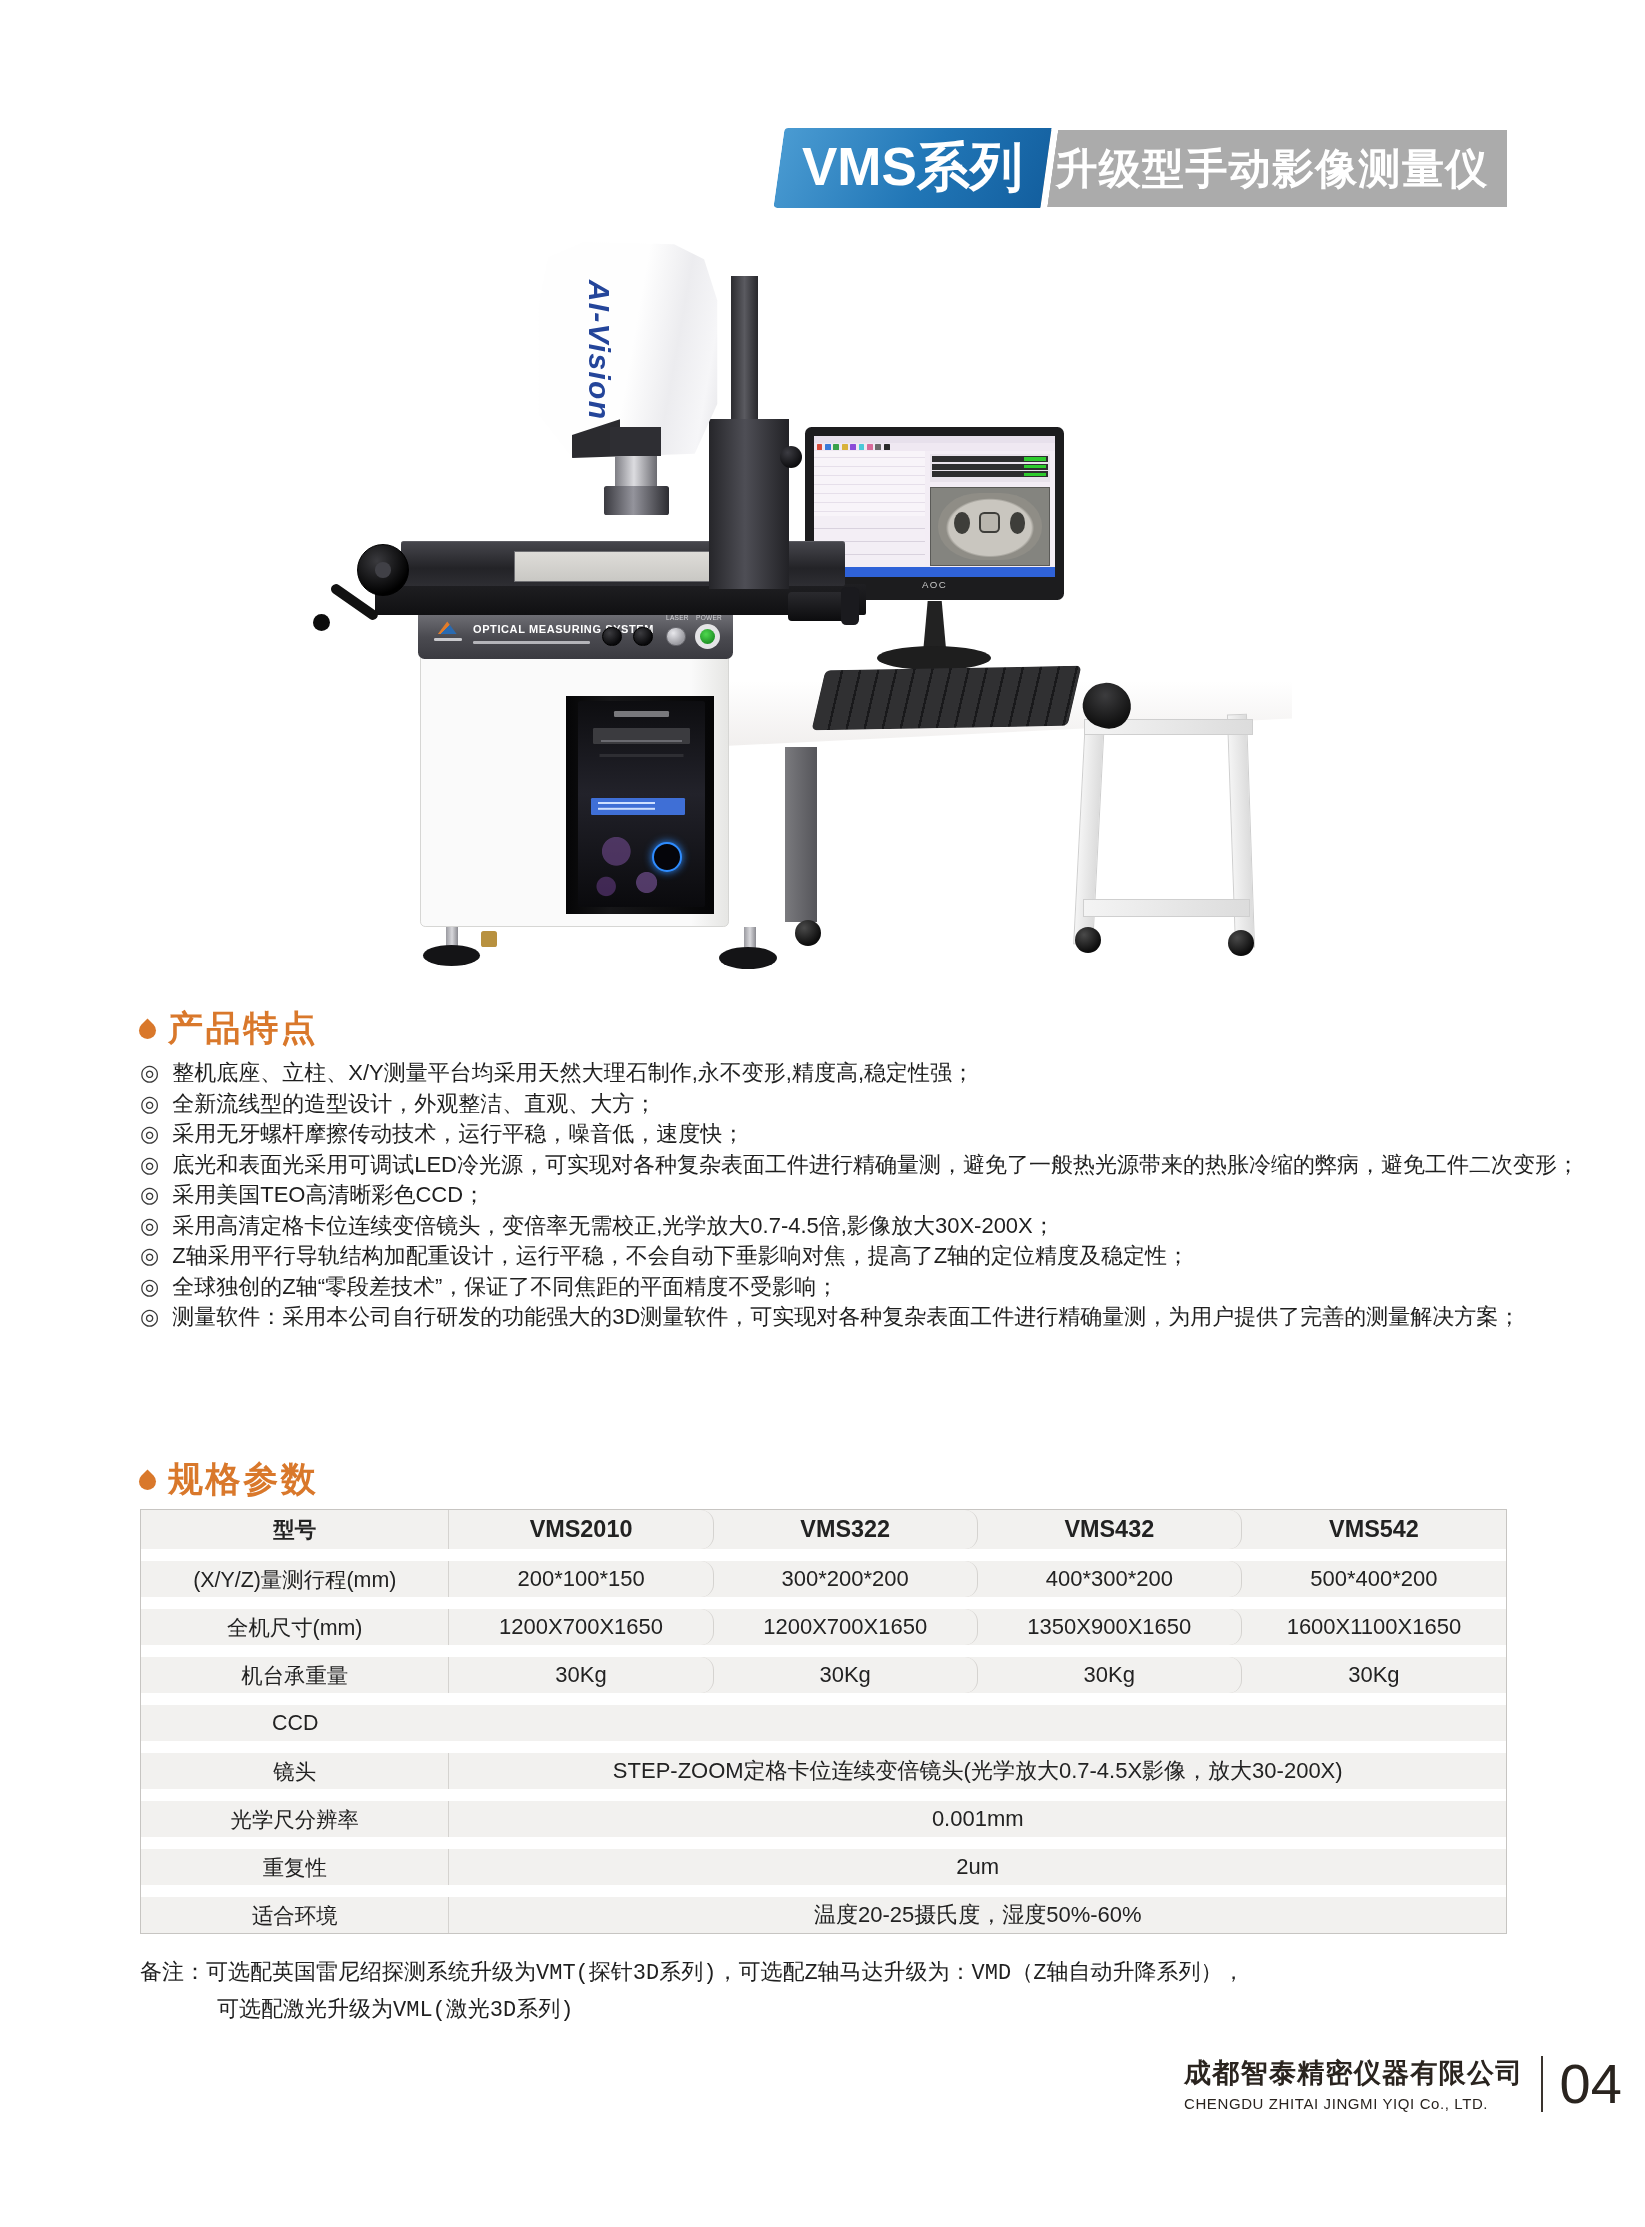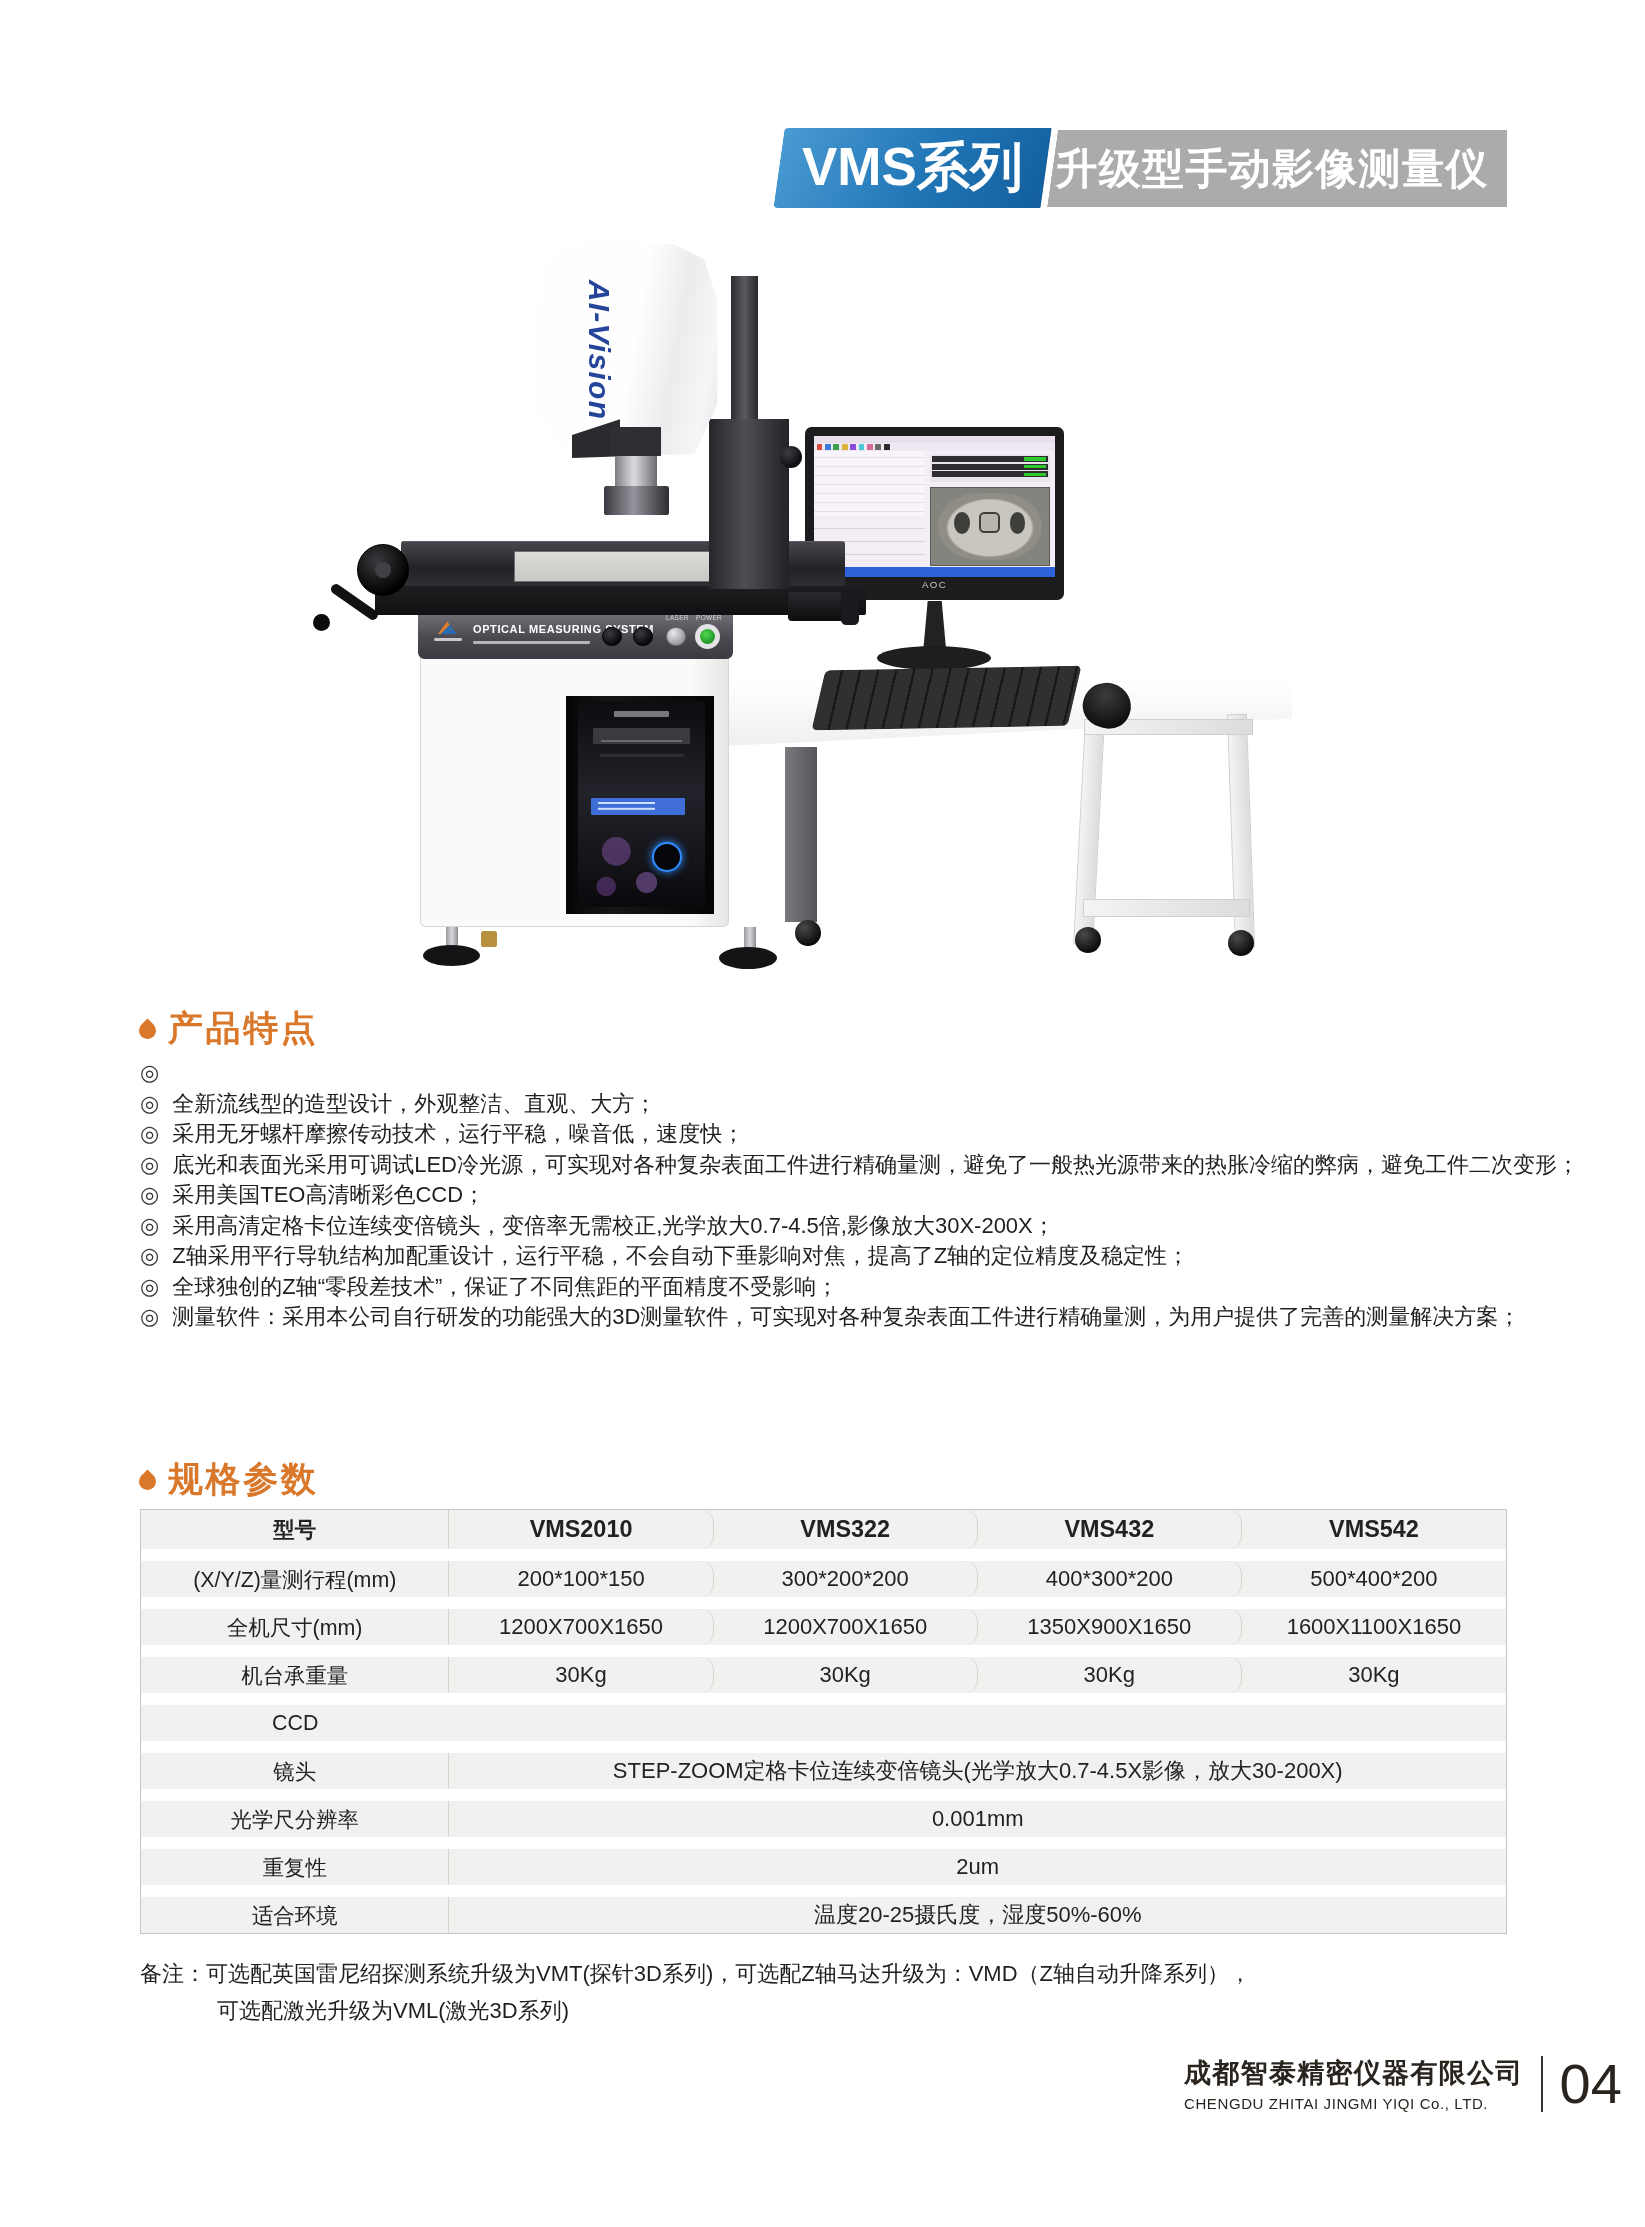--- a/index.html
+++ b/index.html
@@ -32,21 +32,21 @@
   .t-row:last-child{margin-bottom:0;}
   .t-row .c{display:flex;align-items:center;justify-content:center;
     border-right:1.3px solid #d5d3d0;font-size:22px;box-sizing:border-box;text-align:center;}
   .t-row .c:last-child{border-right:none;}
   .t-row .lab{width:22.6%;}
   .t-row .v{width:19.35%;border-radius:13px;}
   .t-row .merged{flex:1;}
   .t-head .c{font-weight:bold;font-size:23.4px;}
   .t-row .lab{font-size:21.4px;}
   
-  .note{position:absolute;left:140px;top:1955px;font-size:22px;line-height:37px;color:#1f1f1f;}
+  .note{position:absolute;left:140px;top:1955px;font-size:22px;line-height:37px;color:#1f1f1f;font-family:Liberation Mono, monospace;}
   .note .l2{padding-left:77px;}
   .footer{position:absolute;left:1184px;top:2051px;display:flex;align-items:center;}
   .f-co{text-align:left;}
   .f-cn{font-size:27px;font-weight:bold;color:#2a241f;letter-spacing:1.3px;}
   .f-en{font-size:15px;color:#2a241f;letter-spacing:0.6px;margin-top:3.9px;}
   .f-div{width:1.9px;height:56px;background:#3a342e;margin:0 17px;}
   .f-pg{font-size:56px;color:#2a241f;}
   
   .photo{position:absolute;left:279px;top:221px;width:1019px;height:759px;}
   .photo .abs{position:absolute;}
@@ -276,20 +276,21 @@
     <div class="abs footdisc" style="left:440px;top:726px;width:58px;height:22px;"></div>
   </div>
 
   <div class="sec-head" style="left:138px;top:1005px;">
     <span class="drop"></span>
     <h2>产品特点</h2>
   </div>
   <div class="features">
     <div class="feat">
         <span class="b">◎</span>
+        <span>整机底座、立柱、X/Y测量平台均采用天然大理石制作,永不变形,精度高,稳定性强；</span>
       </div>
     <div class="feat">
         <span class="b">◎</span>
         <span>全新流线型的造型设计，外观整洁、直观、大方；</span>
       </div>
     <div class="feat">
         <span class="b">◎</span>
         <span>采用无牙螺杆摩擦传动技术，运行平稳，噪音低，速度快；</span>
       </div>
     <div class="feat">

